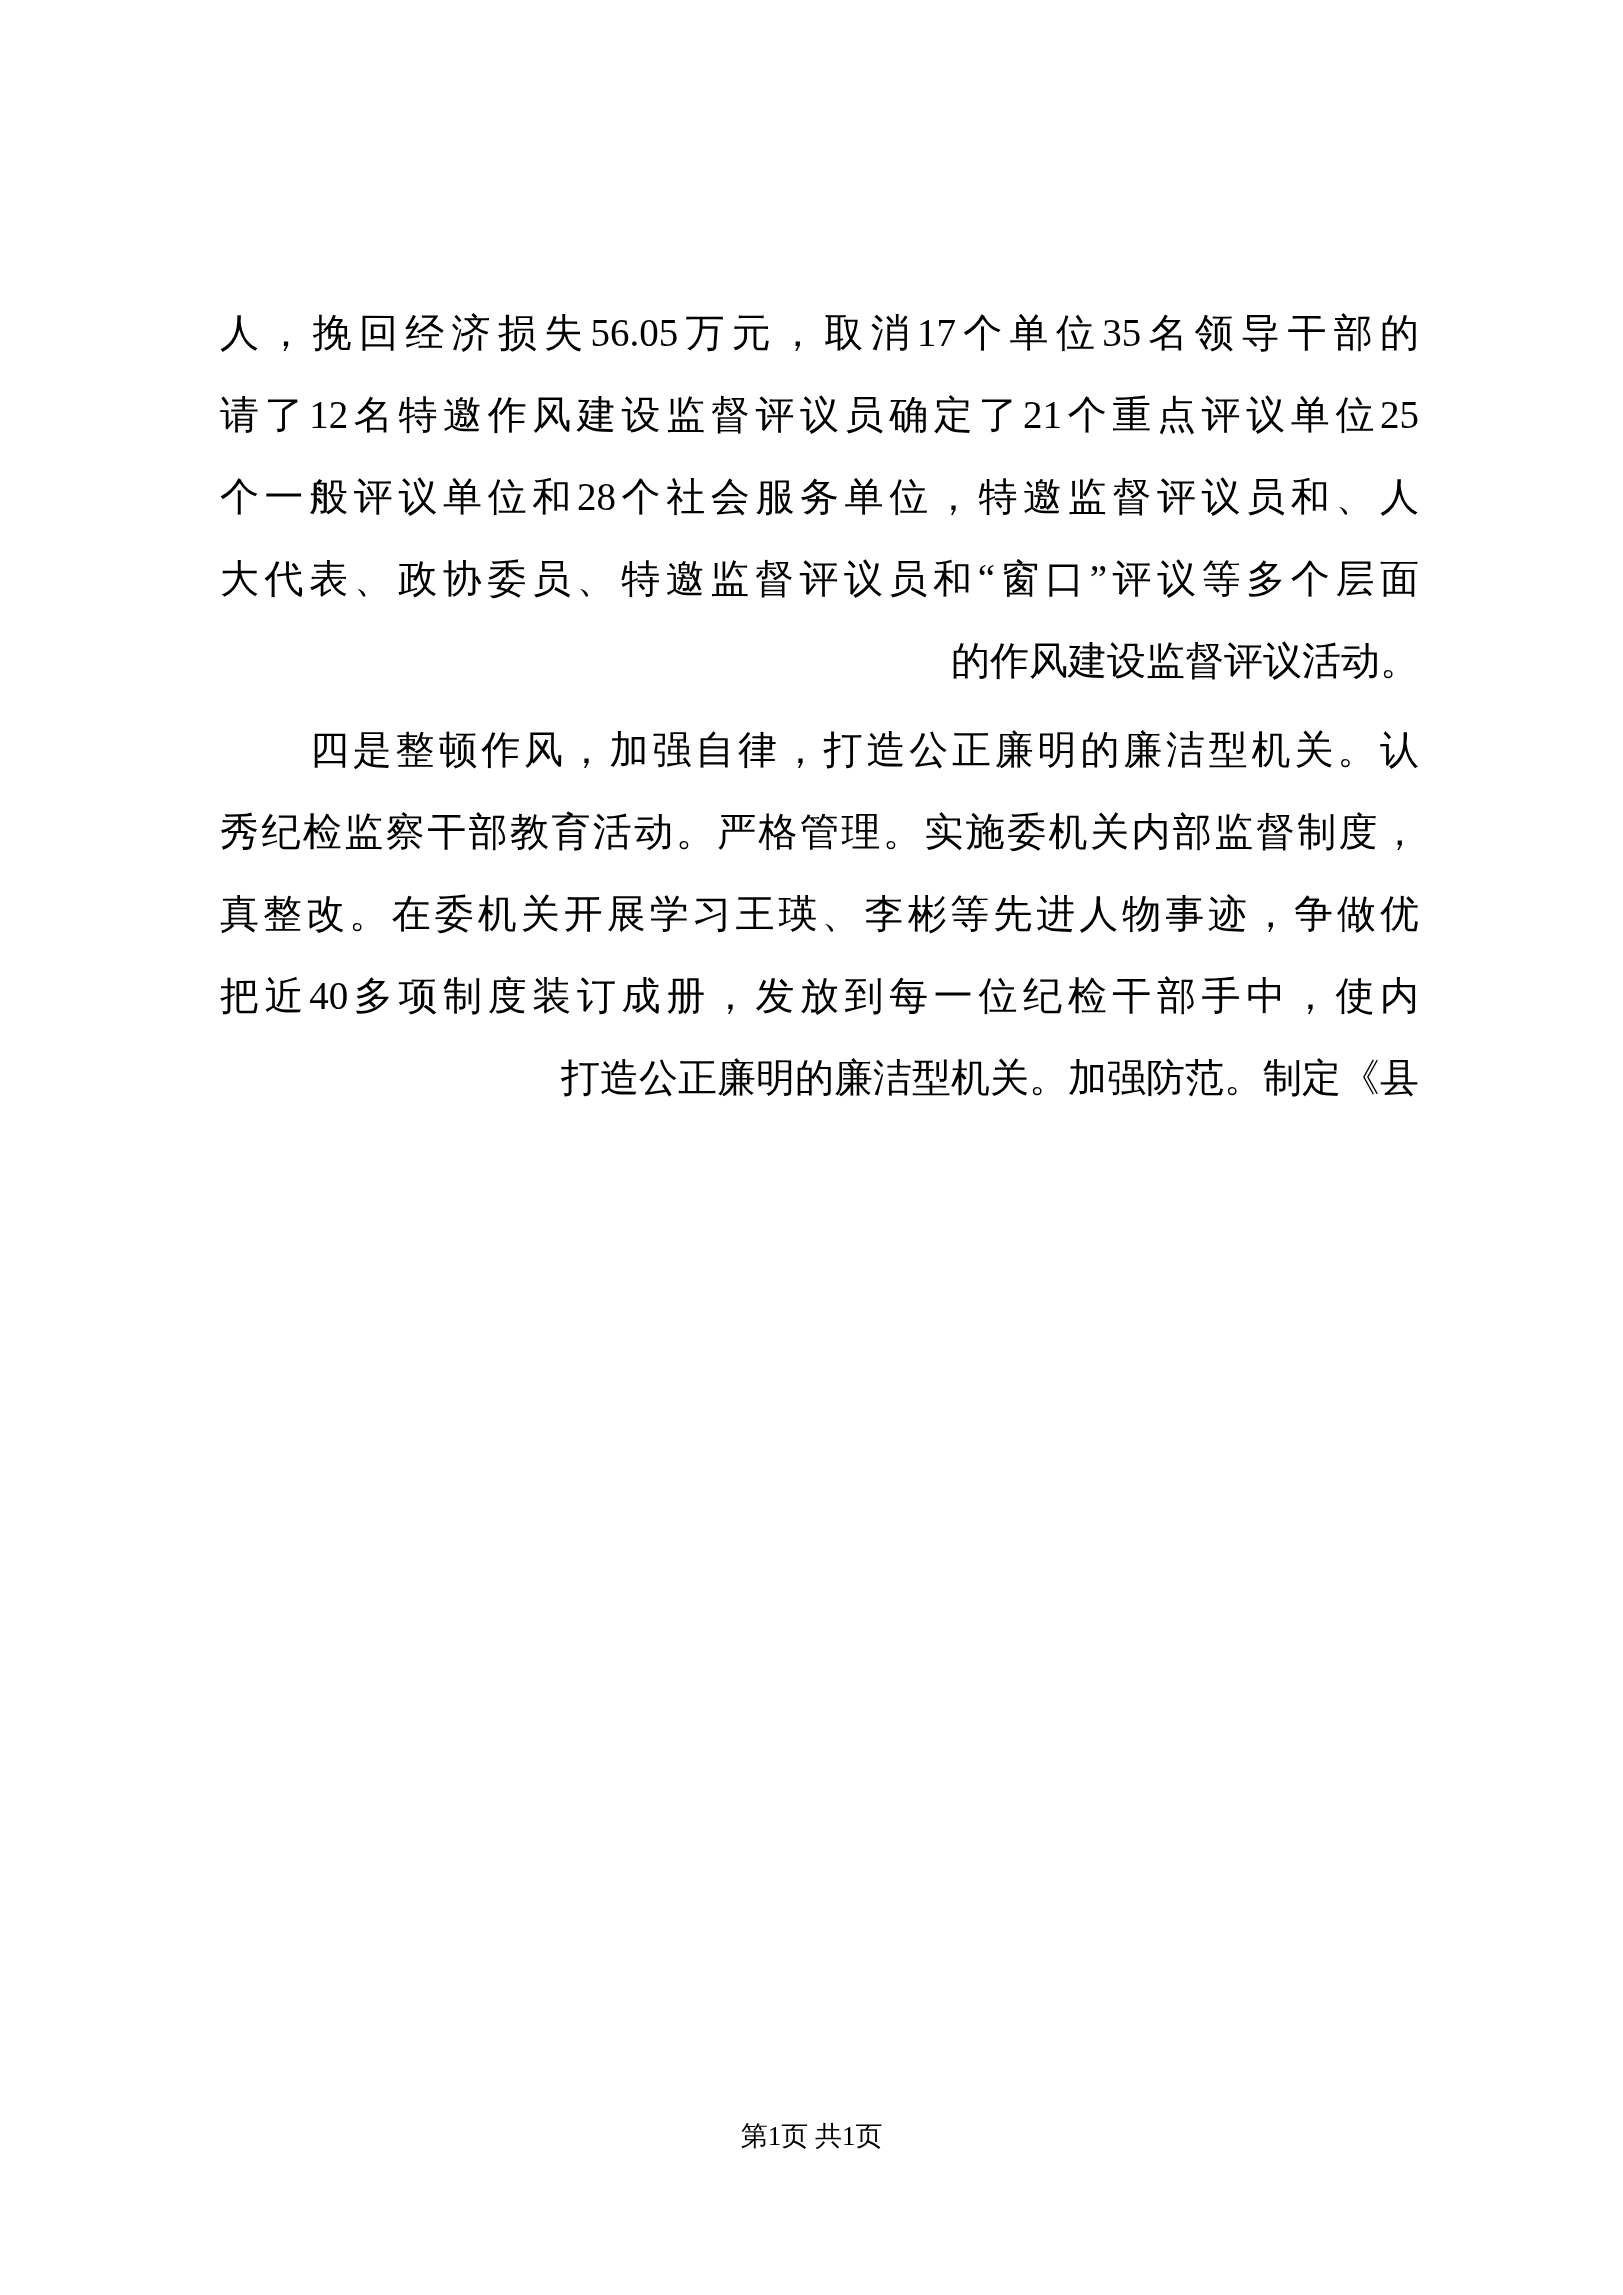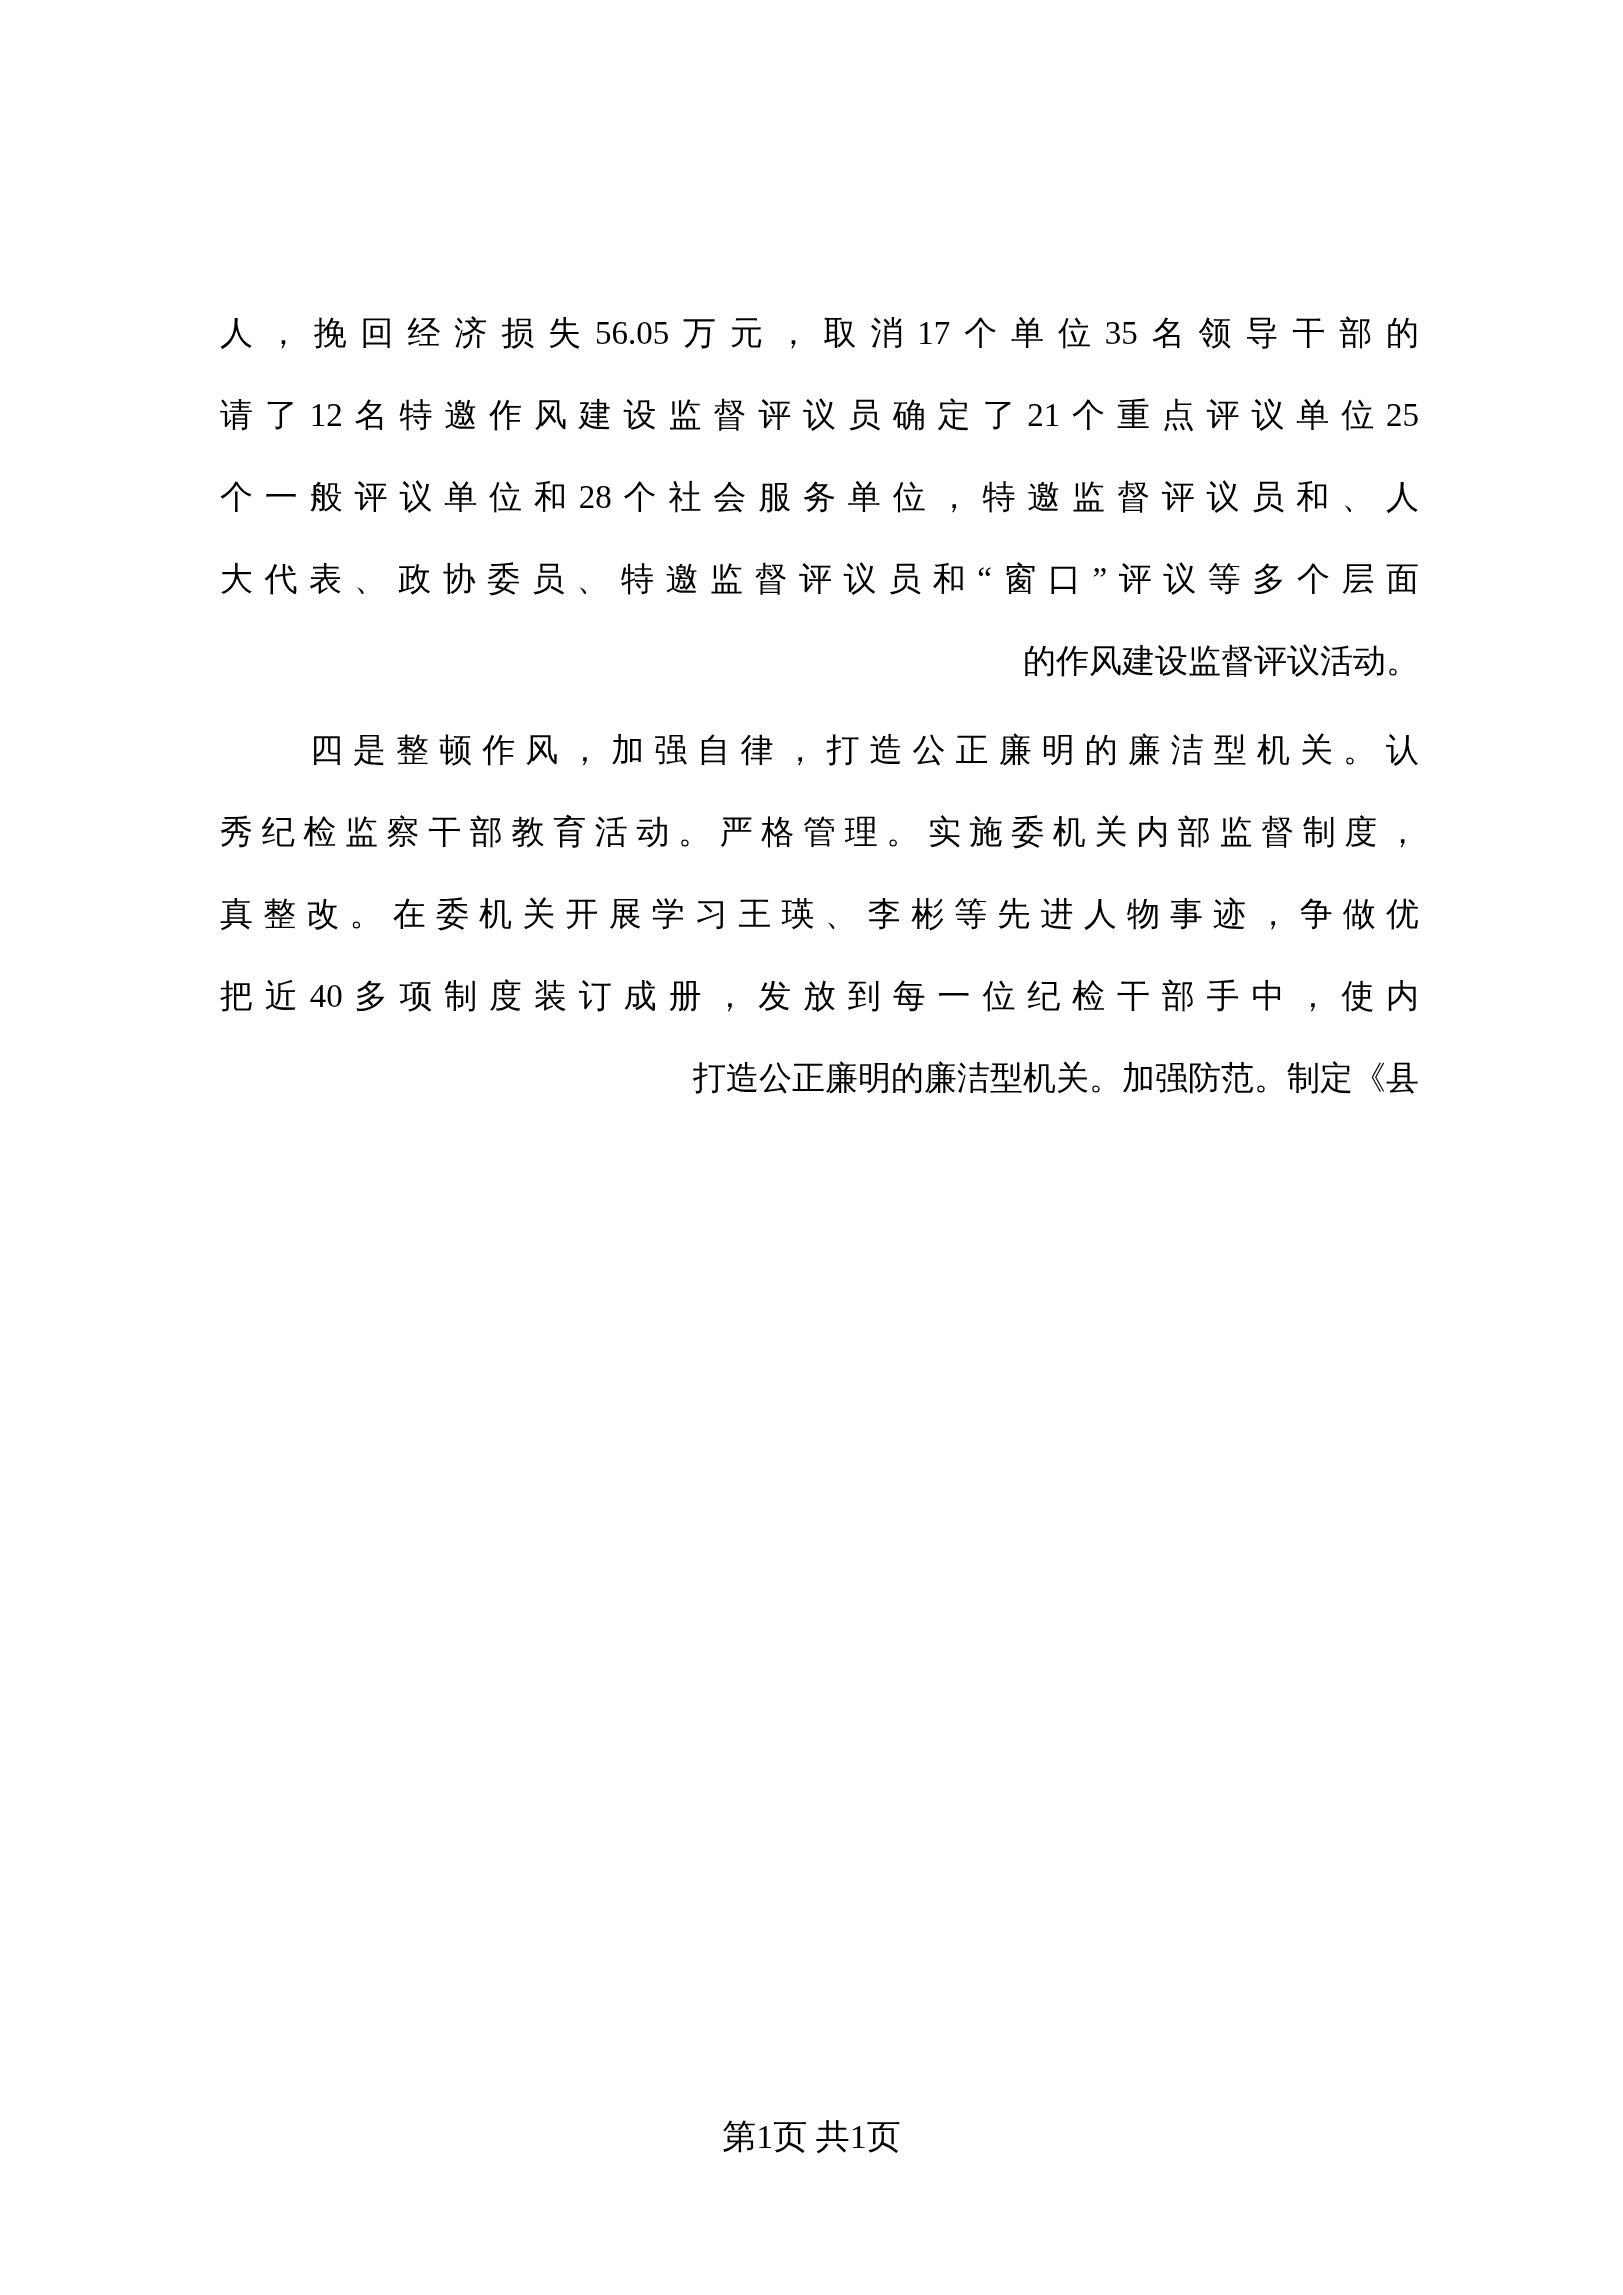--- a/index.html
+++ b/index.html
@@ -14,21 +14,21 @@
     background: #ffffff;
     color: #000000;
     font-family: "Liberation Serif", "DejaVu Serif", serif;
     overflow: hidden;
   }
   .doc-body {
     position: absolute;
     left: 220px;
     top: 292px;
     width: 1199px;
-    font-size: 33px;
+    font-size: 39px;
     line-height: 82px;
     font-weight: 400;
     letter-spacing: 0;
   }
   .para {
     margin: 0;
     padding: 0;
   }
   .para + .para {
     margin-top: 6.7px;
@@ -46,21 +46,21 @@
   }
   .ln.indent {
     text-indent: 90px;
   }
   .doc-footer {
     position: absolute;
     left: 0;
     top: 2121px;
     width: 100%;
     text-align: center;
-    font-size: 34px;
+    font-size: 27px;
     line-height: 31px;
   }
 </style>
 </head>
 <body>
 
 <div class="page">
 
   <div class="doc-body">
 

